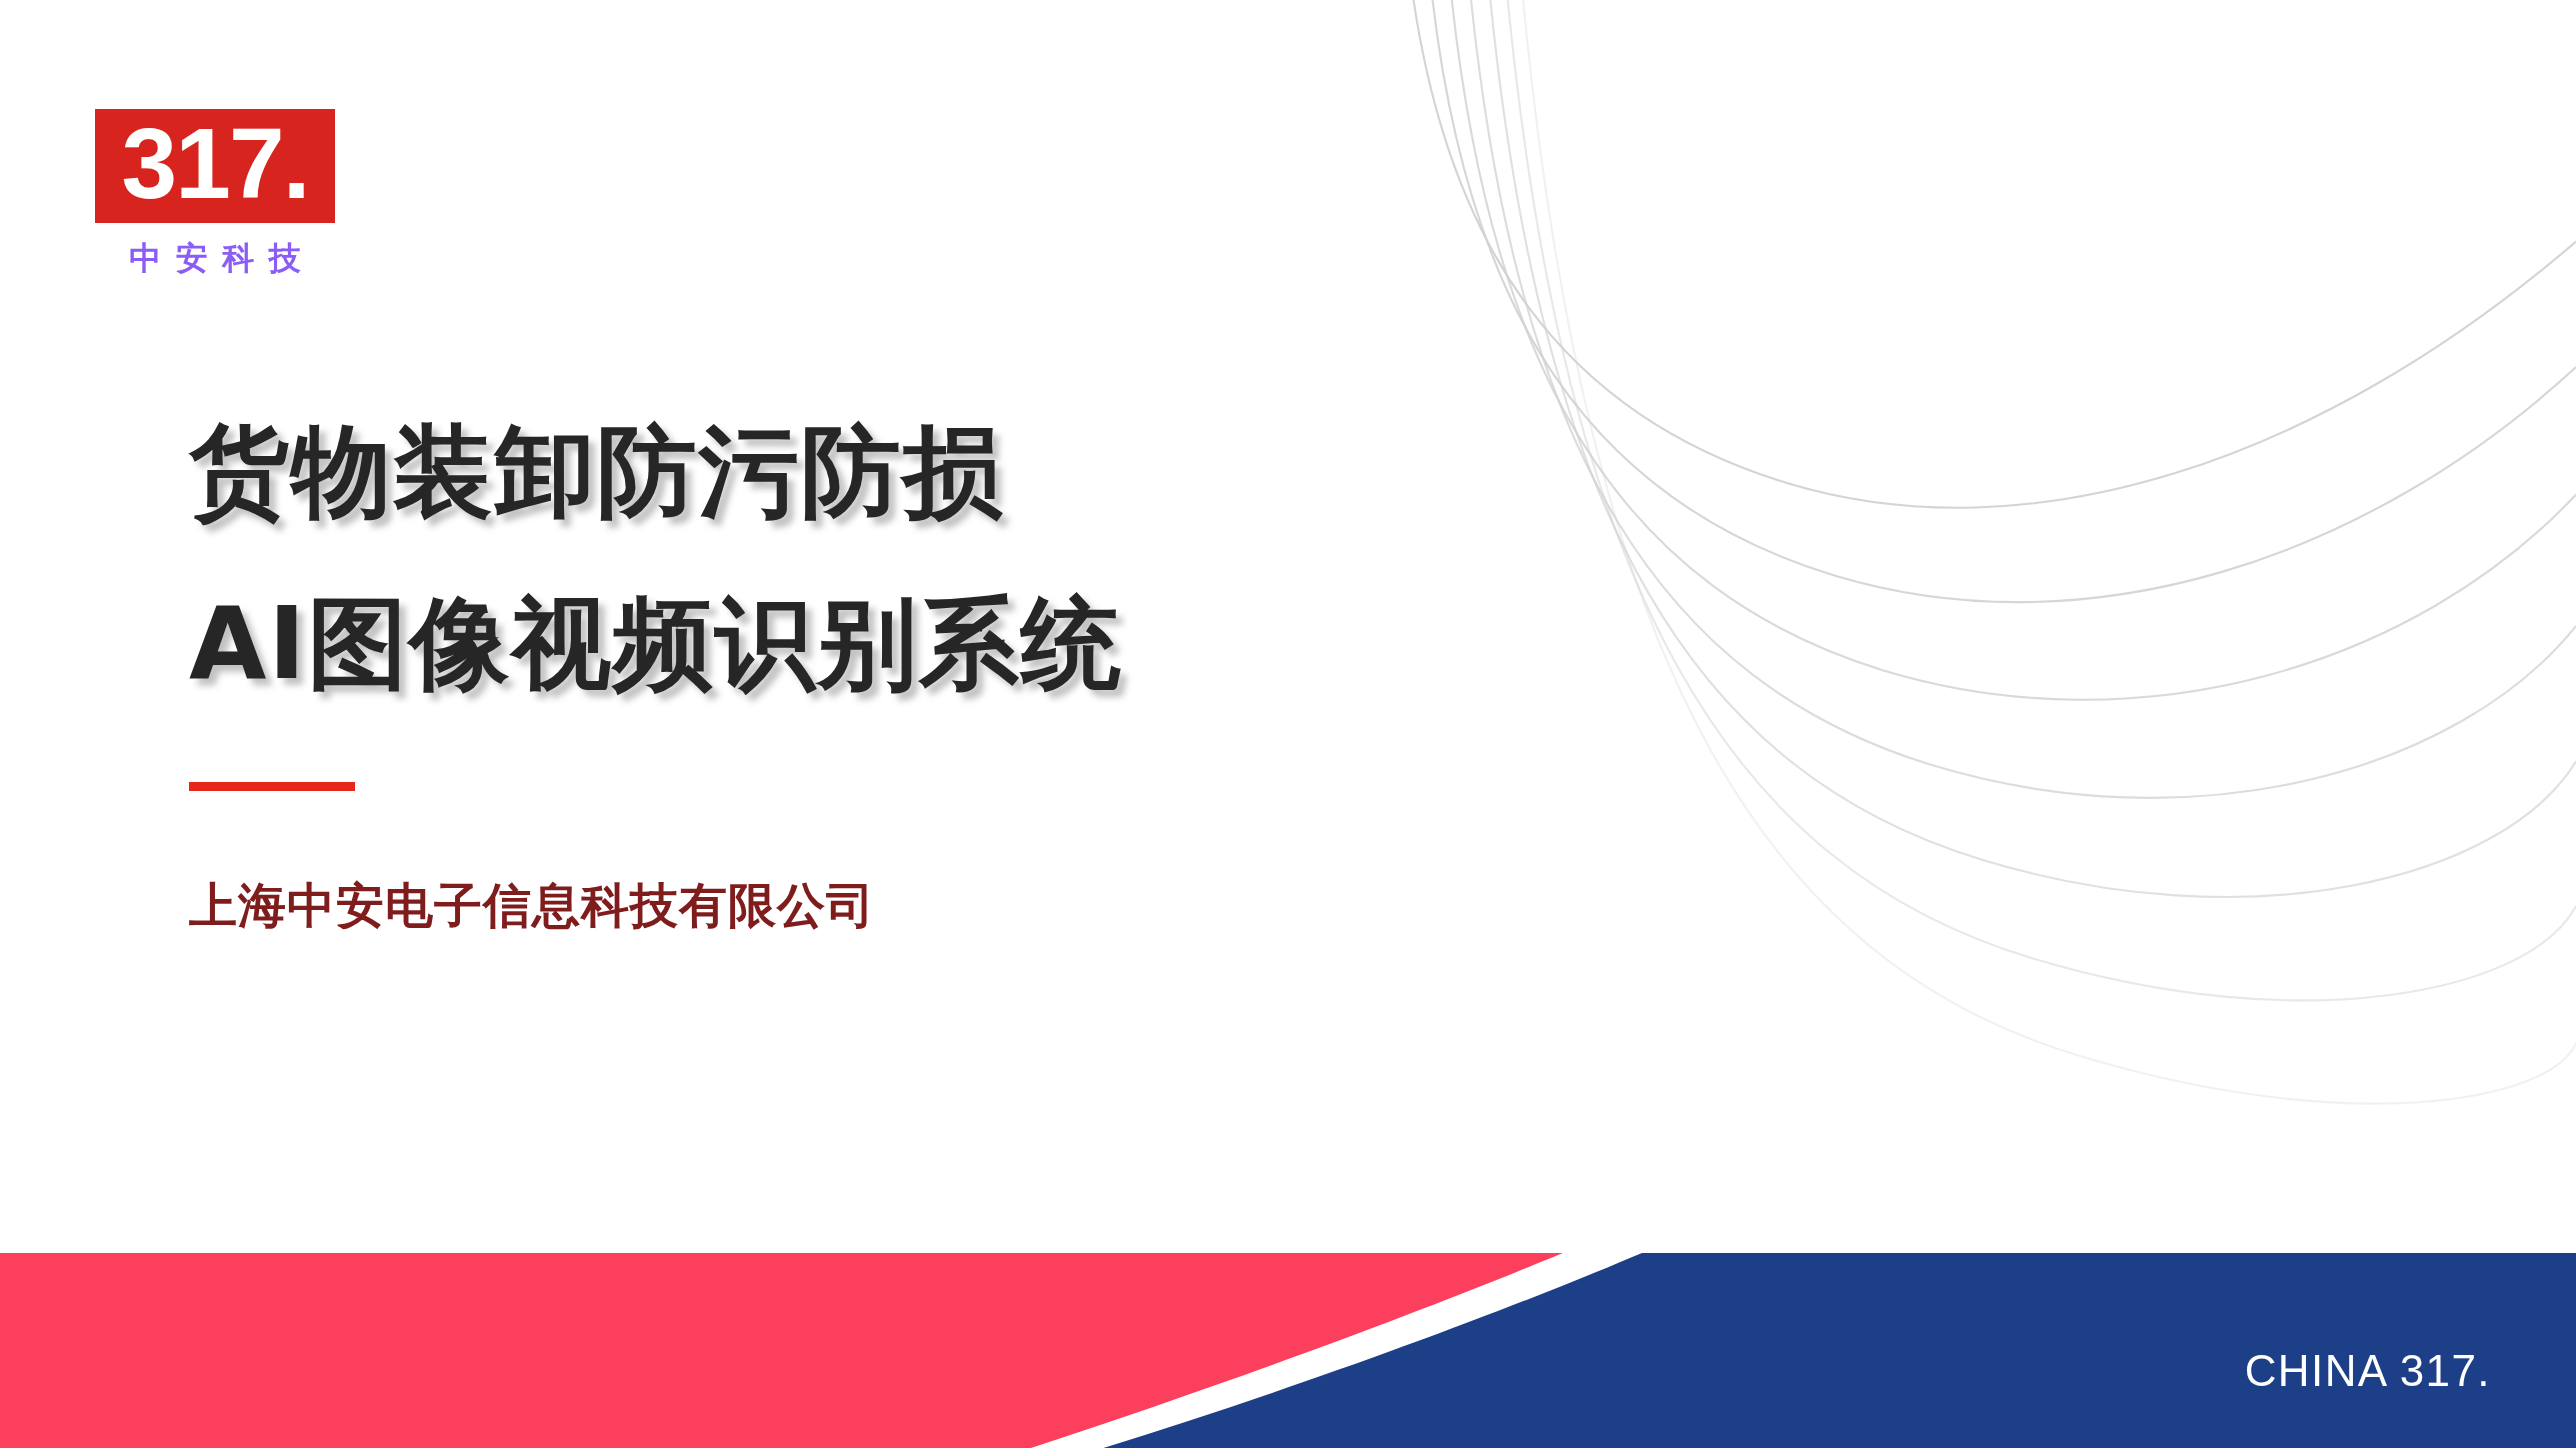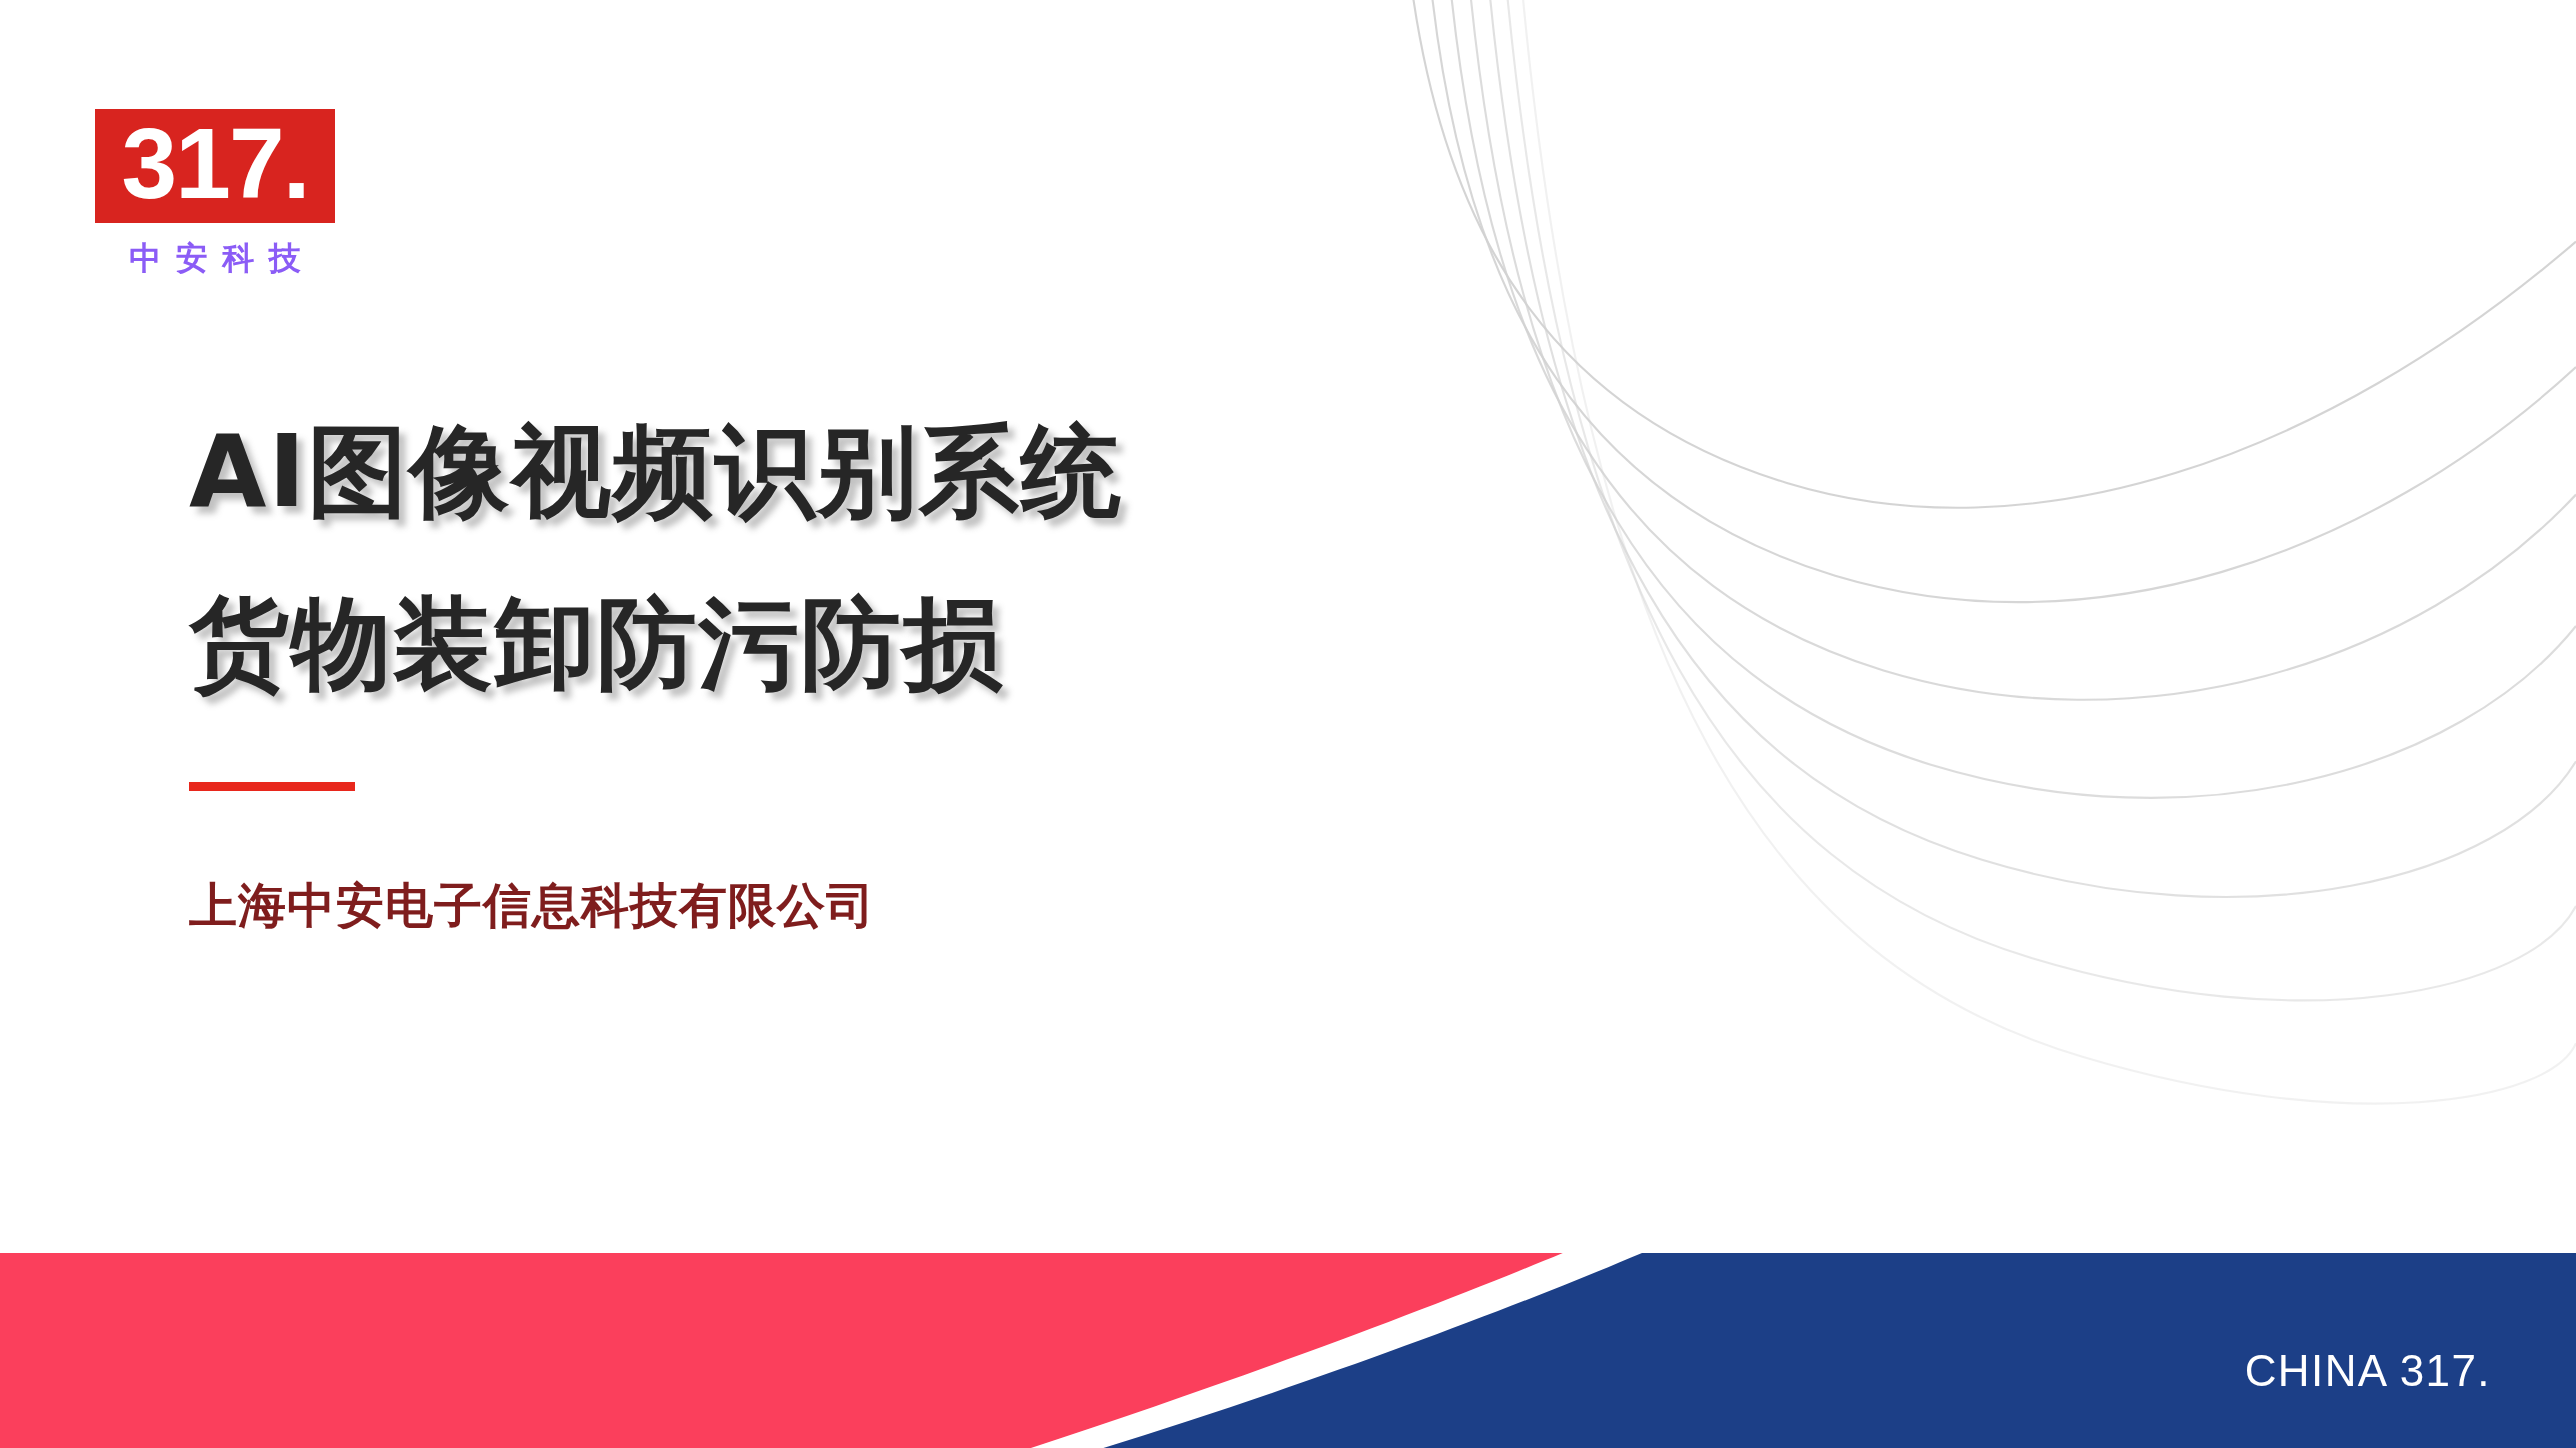--- a/index.html
+++ b/index.html
@@ -150,22 +150,22 @@
   </svg>
 
   <div id="logo-block">
     <div id="logo-badge">
       <span id="logo-badge-text">317.</span>
     </div>
     <div id="logo-sub">中安科技</div>
   </div>
 
   <div id="title-group">
+    <div class="title-line">货物装卸防污防损</div>
     <div class="title-line">AI图像视频识别系统</div>
-    <div class="title-line">货物装卸防污防损</div>
   </div>
 
   <div id="red-rule"></div>
 
   <div id="subtitle">上海中安电子信息科技有限公司</div>
 
   <div id="bottom-banner">
     <svg id="banner-svg" viewBox="0 0 2667 255" preserveAspectRatio="none" aria-hidden="true">
       <rect x="0" y="0" width="2667" height="255" fill="#FB3F5C"></rect>
       <path d="M1618,0 C1450,70 1180,170 900,255 L2667,255 L2667,0 Z" fill="#FFFFFF"></path>

